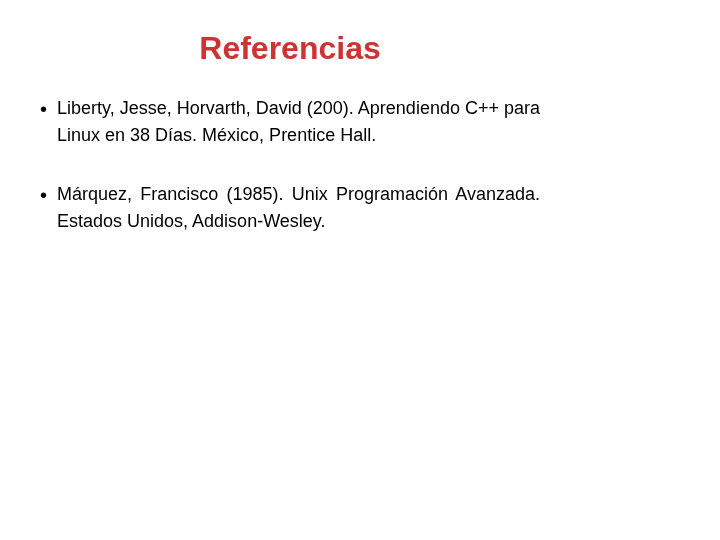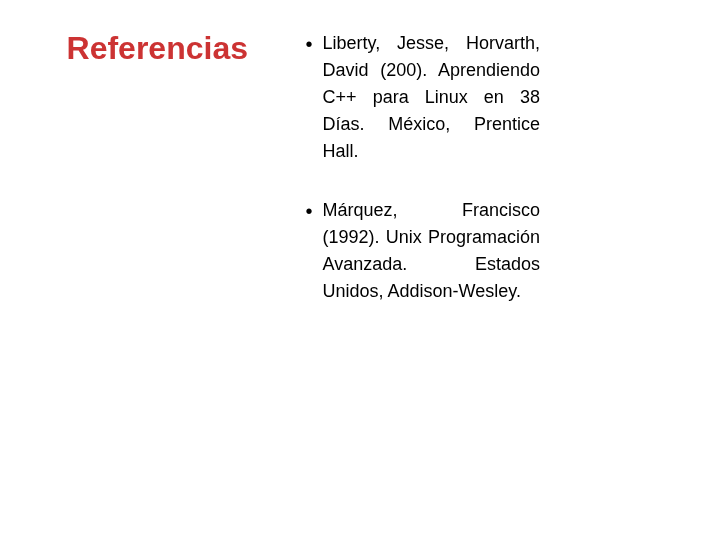--- a/index.html
+++ b/index.html
@@ -14,22 +14,22 @@
       background-color: #ffffff;
       font-family: Arial, sans-serif;
       overflow: hidden;
     }
 
     .page-container {
       width: 580px;
       height: 540px;
       padding: 30px 40px;
       display: flex;
+      flex-direction: column;
       align-items: flex-start;
-      gap: 31px;
     }
 
     .title {
       width: 100%;
       text-align: center;
       font-size: 32px;
       font-weight: bold;
       color: #cc3333;
       margin-bottom: 28px;
       font-family: Arial, sans-serif;
@@ -74,17 +74,17 @@
 
   <ul class="references-list">
 
     <li class="reference-item">
       <span class="bullet">•</span>
       <span class="reference-text">Liberty,   Jesse,   Horvarth,   David   (200). Aprendiendo C++ para Linux en 38 Días. México, Prentice Hall.</span>
     </li>
 
     <li class="reference-item">
       <span class="bullet">•</span>
-      <span class="reference-text">Márquez, Francisco (1992). Unix Programación Avanzada. Estados Unidos, Addison-Wesley.</span>
+      <span class="reference-text">Márquez, Francisco (1985). Unix Programación Avanzada. Estados Unidos, Addison-Wesley.</span>
     </li>
 
   </ul>
 </div>
 
 </body></html>

